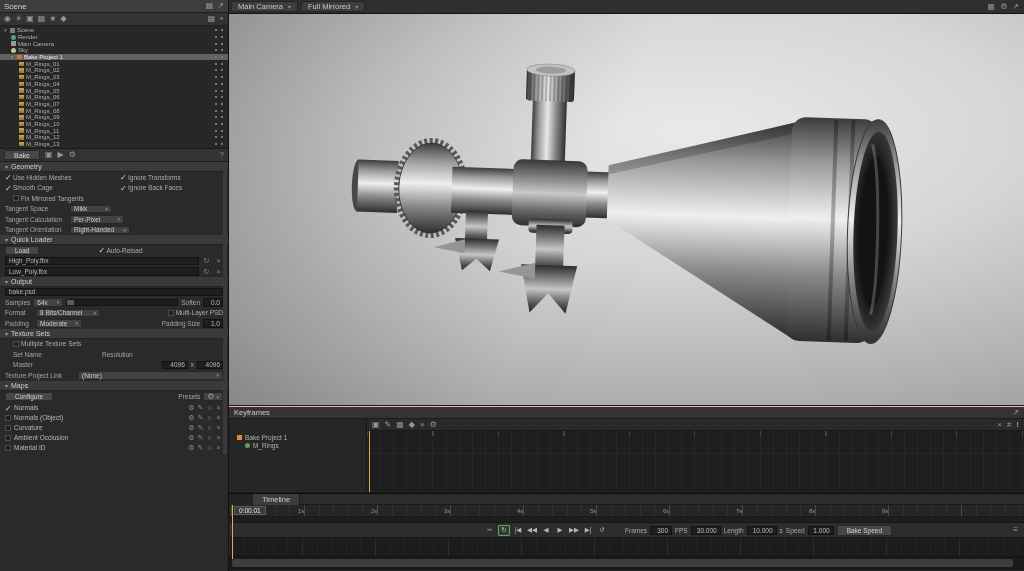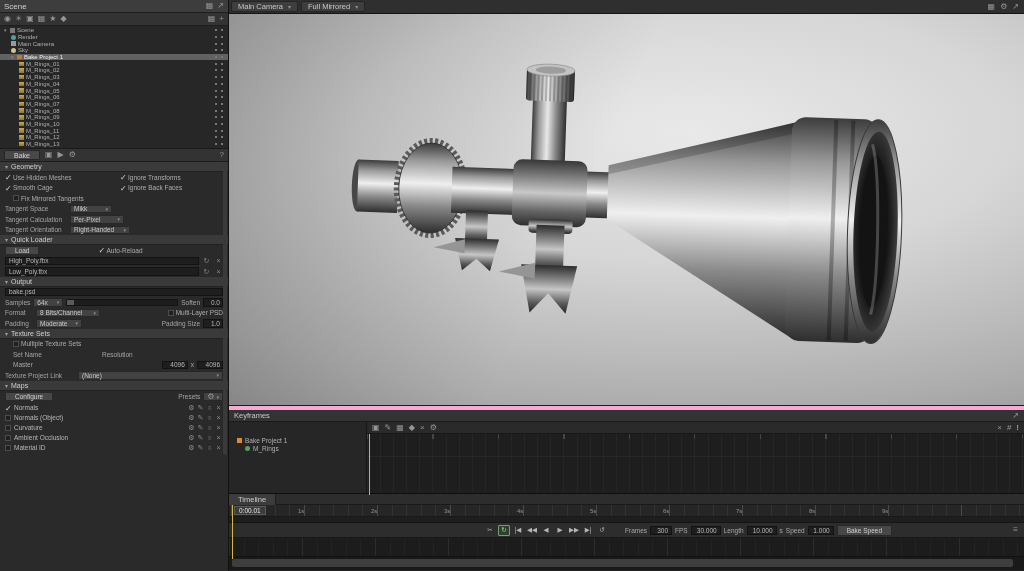--- a/index.html
+++ b/index.html
@@ -71,21 +71,21 @@
   .vp-bar{height:14px;background:#2f2f2f;border-bottom:1px solid #141414;display:flex;align-items:center;padding:0 2px;gap:3px;}
   .vdd{background:#3e3e3e;border:1px solid #242424;height:11px;padding:0 6px;display:flex;align-items:center;gap:5px;font-size:7.5px;color:#c8c8c8;border-radius:2px;}
   .vdd::after{content:"▾";font-size:6px;color:#8f8f8f;}
   .vp-icons{margin-left:auto;display:flex;gap:5px;padding-right:3px;}
   .render-area{position:absolute;left:0;top:14px;width:795px;height:391px;overflow:hidden;
     background:radial-gradient(ellipse 130% 105% at 58% 30%, #e9e9e9 0%, #d6d6d6 32%, #aeaeae 66%, #7f7f7f 100%);}
   .render-area::after{content:"";position:absolute;inset:0;background:linear-gradient(115deg, rgba(0,0,0,0.22), rgba(0,0,0,0) 45%);}
   .render-area svg{position:absolute;inset:0;z-index:2;}
 
   
-  .kf{position:absolute;left:229px;top:406px;width:795px;height:86px;background:#8b5cf6;border-top:4px solid #f9a8d4;}
+  .kf{position:absolute;left:229px;top:406px;width:795px;height:86px;background:#8b5cf6;border-top:1px solid #f9a8d4;}
   .kf-head{height:12px;background:#333;border-bottom:1px solid #1b1b1b;display:flex;align-items:center;padding:0 5px;font-size:7.5px;color:#c8c8c8;}
   .kf-body{display:flex;height:73px;}
   .kf-tree{width:138px;background:#262626;border-right:1px solid #161616;padding-top:14px;}
   .krow{height:8.5px;display:flex;align-items:center;gap:3px;padding-left:8px;font-size:6.5px;color:#b2b2b2;}
   .krow.ind{padding-left:16px;}
   .kdot{width:5px;height:5px;flex:none;}
   .kdot.orange{background:#e08a30;}
   .kdot.green{background:#5aa05a;border-radius:50%;}
   .kf-right{flex:1;position:relative;}
   .kf-toolbar{height:12px;background:#2a2a2a;border-bottom:1px solid #181818;display:flex;align-items:center;gap:5px;padding:0 5px;}
@@ -93,21 +93,21 @@
   .kf-grid{position:absolute;left:0;right:0;top:12px;bottom:0;background:
     repeating-linear-gradient(90deg,#454545 0 1px,transparent 1px 65.5px),
     repeating-linear-gradient(90deg,#262626 0 1px,transparent 1px 13.1px),
     #1e1e1e;
     background-size:100% 5px,100% 100%,100% 100%;background-repeat:no-repeat,repeat,repeat;}
   .kf-grid .hline{position:absolute;left:0;right:0;top:22px;height:1px;background:#282828;}
   .playhead{position:absolute;width:1px;background:#d8b24a;z-index:5;}
 
   
   .tl{position:absolute;left:229px;top:493px;width:795px;height:78px;background:#232323;border-top:1px solid #0f0f0f;}
-  .tl-head{height:11px;background:#2d2d2d;border-bottom:1px solid #1a1a1a;display:flex;align-items:center;}
+  .tl-head{height:11px;background:#2d2d2d;border-bottom:1px solid #1a1a1a;display:flex;align-items:center;margin-left:24px;}
   .tl-tab{background:#3c3c3c;border-right:1px solid #1c1c1c;height:11px;padding:0 9px;display:flex;align-items:center;font-size:7.5px;color:#cdcdcd;}
   .tl-ruler{height:12px;position:relative;border-bottom:1px solid #181818;background:
     repeating-linear-gradient(90deg,#4a4a4a 0 1px,transparent 1px 73px),
     repeating-linear-gradient(90deg,#333 0 1px,transparent 1px 14.6px),
     #262626;
     background-position:2px 0,2px 0,0 0;
     background-size:100% 100%,100% 5px,100% 100%;background-repeat:repeat,repeat,repeat;}
   .tick{position:absolute;top:3px;font-size:6px;color:#909090;}
   .time-chip{position:absolute;left:5px;top:1px;height:9px;background:#3c3c3c;border:1px solid #5a5a5a;color:#e6e6e6;font-size:6.5px;display:flex;align-items:center;padding:0 4px;z-index:6;}
   .tl-track1{height:6px;background:#1e1e1e;border-bottom:1px solid #151515;position:relative;}

